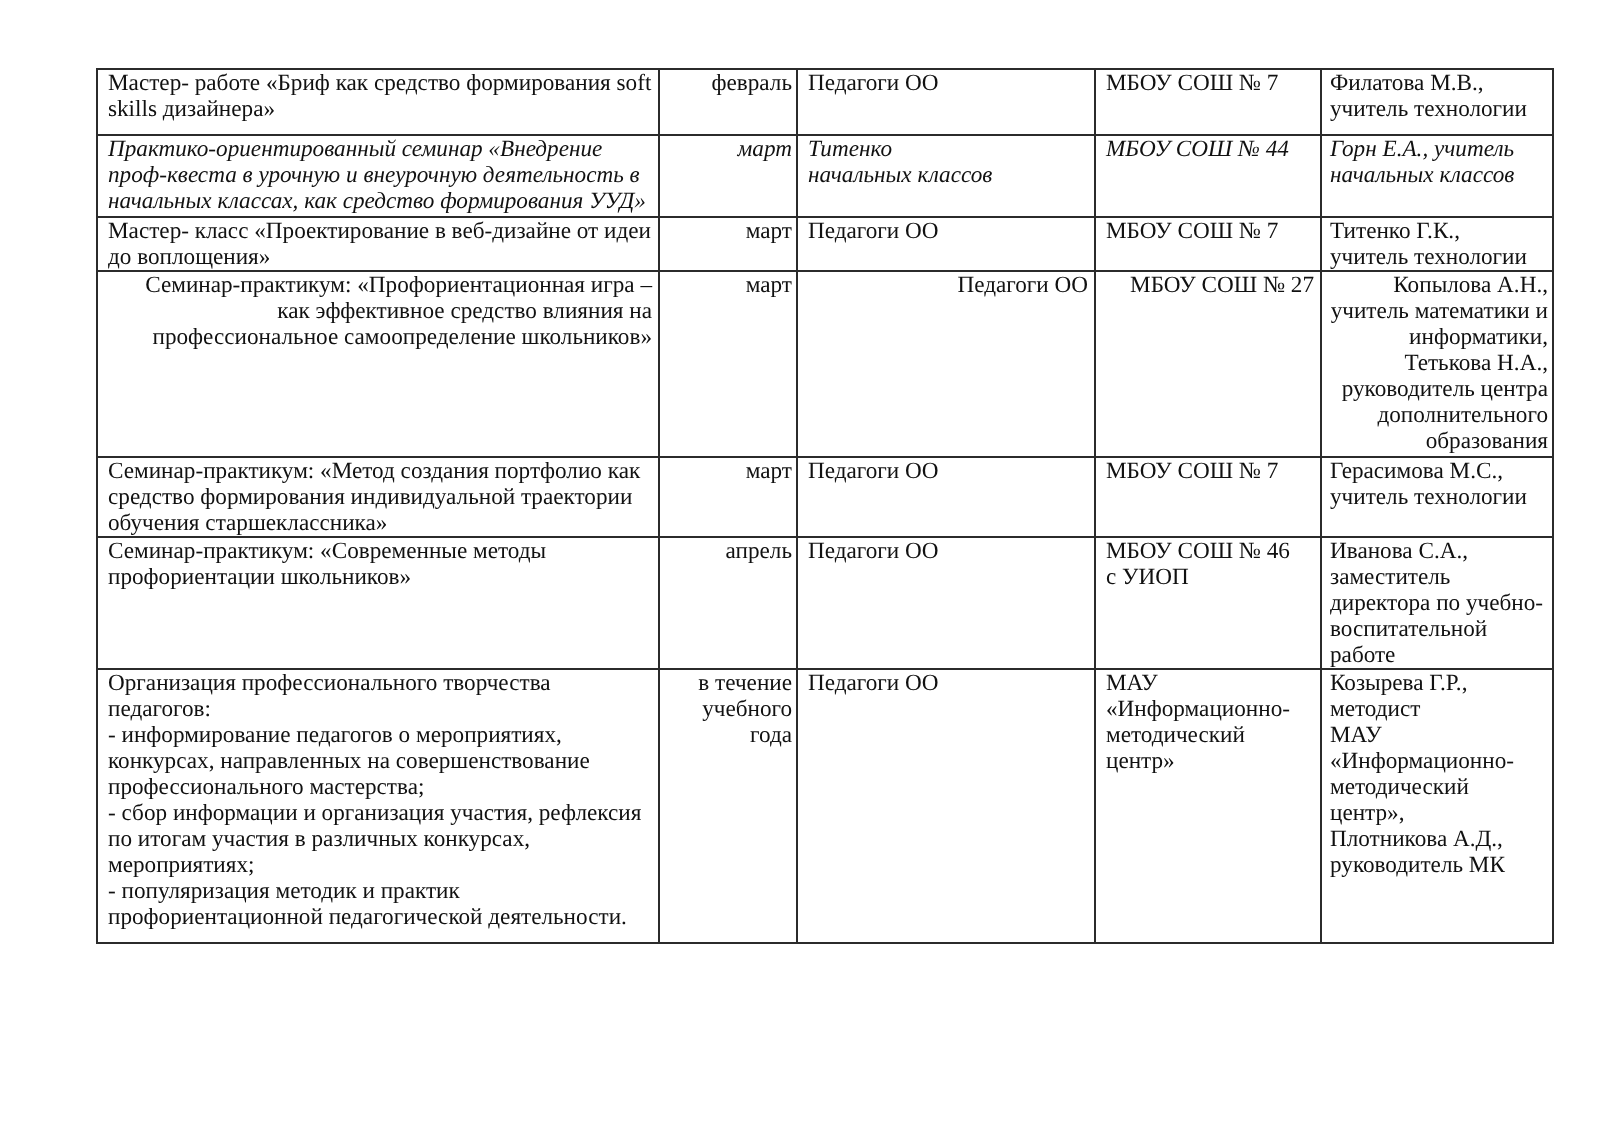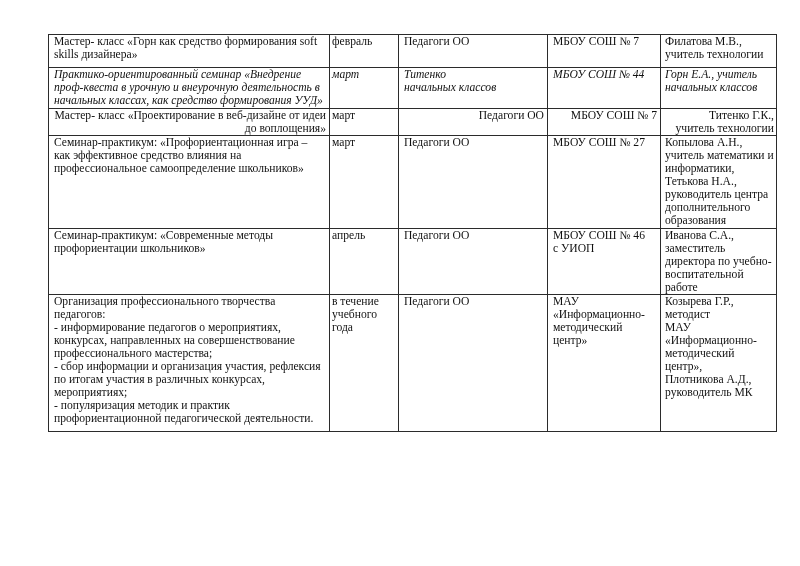--- a/index.html
+++ b/index.html
@@ -33,58 +33,58 @@
     }
     table.plan td {
       border: 1px solid #2b2b2b;
       vertical-align: top;
       padding: 0 3px 0 5px;
       box-sizing: border-box;
       white-space: pre-line;
       overflow: hidden;
     }
     table.plan td.c-month {
-      text-align: left;
+      text-align: right;
       padding: 0 2px;
     }
     table.plan td.c-contact {
       padding-left: 4px;
       padding-right: 2px;
       margin-top: 16px;
     }
     col.w-event  { width: 281px; }
     col.w-month  { width: 69px; }
     col.w-aud    { width: 149px; }
     col.w-place  { width: 113px; }
     col.w-contact{ width: 116px; }
     tr.r0 td { height: 33px; }
     tr.r1 td { height: 26px; }
     tr.r2 td { height: 41px; font-style: italic; }
-    tr.r3 td { height: 26px; text-align: right; }
-    tr.r4 td { height: 93px; }
+    tr.r3 td { height: 26px; }
+    tr.r4 td { height: 93px; text-align: right; }
     tr.r5 td { height: 39px; }
     tr.r6 td { height: 65px; }
     tr.r7 td { height: 40px; }
     tr.r8 td { height: 137px; }
   </style>
 </head>
 <body>
 
 <div id="page">
   <table class="plan">
     <colgroup>
       <col class="w-event">
       <col class="w-month">
       <col class="w-aud">
       <col class="w-place">
       <col class="w-contact">
     </colgroup>
     <tbody>
       <tr class="r0">
-        <td>Мастер- класс «Горн как средство формирования soft skills дизайнера»</td>
+        <td>Мастер- работе «Бриф как средство формирования soft skills дизайнера»</td>
         <td class="c-month">февраль</td>
         <td>Педагоги ОО</td>
         <td>МБОУ СОШ № 7</td>
         <td class="c-contact">Филатова М.В.,
 учитель технологии</td>
       </tr>
       <tr class="r2">
         <td>Практико-ориентированный семинар «Внедрение проф-квеста в урочную и внеурочную деятельность в начальных классах, как средство формирования УУД»</td>
         <td class="c-month">март</td>
         <td>Титенко
@@ -103,20 +103,28 @@
       <tr class="r4">
         <td>Семинар-практикум: «Профориентационная игра – как эффективное средство влияния на профессиональное самоопределение школьников»</td>
         <td class="c-month">март</td>
         <td>Педагоги ОО</td>
         <td>МБОУ СОШ № 27</td>
         <td class="c-contact">Копылова А.Н.,
 учитель математики и информатики,
 Тетькова Н.А.,
 руководитель центра дополнительного образования</td>
       </tr>
+      <tr class="r5">
+        <td>Семинар-практикум: «Метод создания портфолио как средство формирования индивидуальной траектории обучения старшеклассника»</td>
+        <td class="c-month">март</td>
+        <td>Педагоги ОО</td>
+        <td>МБОУ СОШ № 7</td>
+        <td class="c-contact">Герасимова М.С.,
+учитель технологии</td>
+      </tr>
       <tr class="r6">
         <td>Семинар-практикум: «Современные методы профориентации школьников»</td>
         <td class="c-month">апрель</td>
         <td>Педагоги ОО</td>
         <td>МБОУ СОШ № 46
 с УИОП</td>
         <td class="c-contact">Иванова С.А.,
 заместитель директора по учебно-воспитательной работе</td>
       </tr>
       <tr class="r8">

